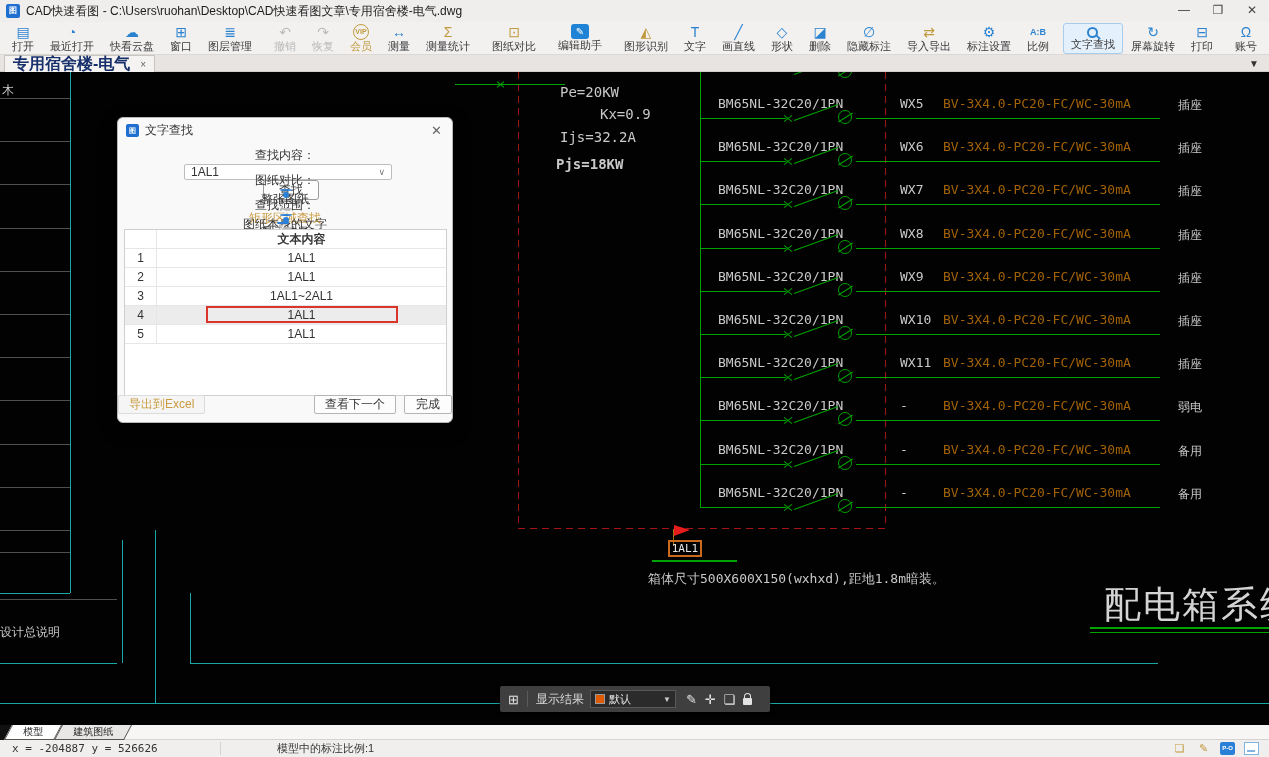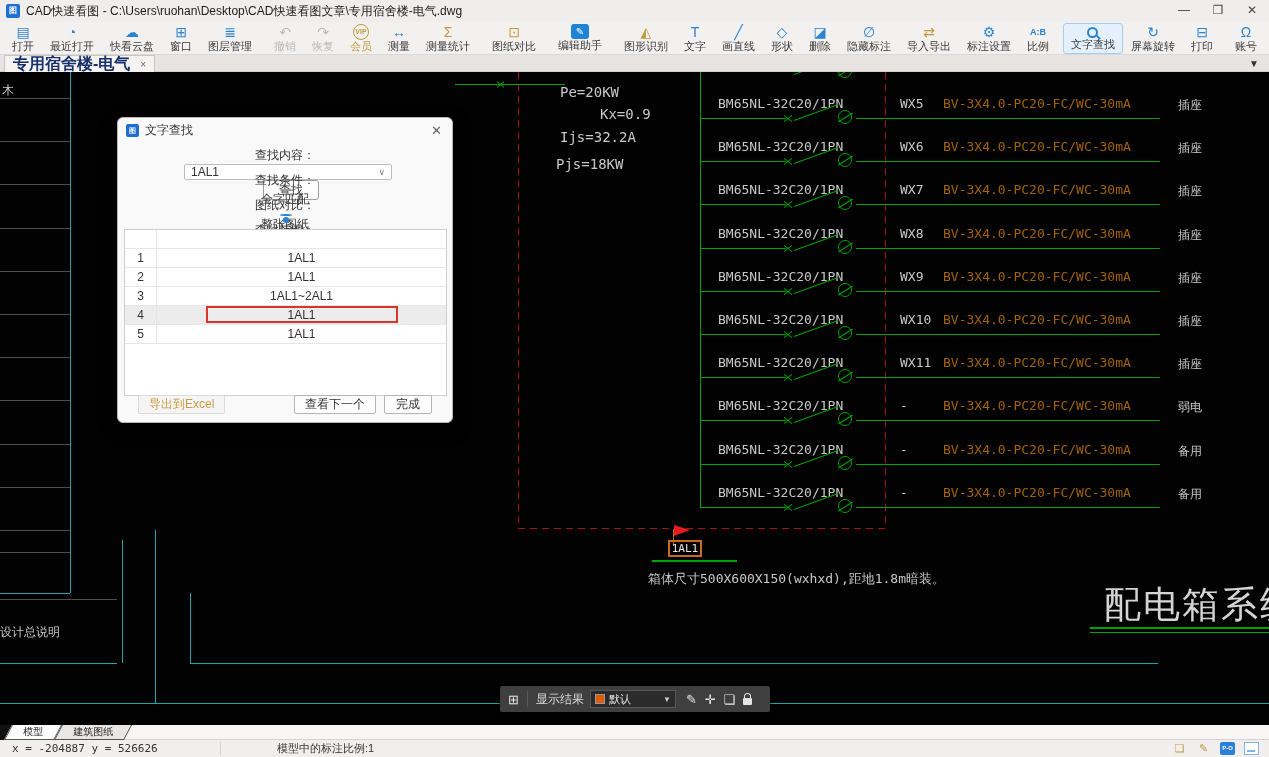--- a/index.html
+++ b/index.html
@@ -124,21 +124,21 @@
     background:#f1f1f1; border-radius:2px; padding:0 6px; line-height:17px; }
   #results-table { position:absolute; left:6px; top:111px; width:323px; height:167px;
     background:#fff; border:1px solid #cfcfcf; overflow:hidden; }
   .tr { display:flex; height:19px; line-height:18px; border-bottom:1px solid #e6e6e6; }
   .tr .c1 { width:32px; text-align:center; border-right:1px solid #e6e6e6; }
   .tr .c2 { flex:1; text-align:center; position:relative; }
   .tr.head { font-weight:bold; }
   .tr.selected { background:#ececec; }
   .redbox { position:absolute; left:50%; top:0; transform:translateX(-50%);
     width:192px; height:17px; border:2px solid #d9352a; }
-  #dlg-footer { position:absolute; left:0; bottom:8px; width:100%; padding:0 20px;
+  #dlg-footer { position:absolute; left:0; bottom:8px; width:100%; padding:0 0;
     display:flex; align-items:center; }
   .dlg-btn { height:19px; border:1px solid #b5b5b5; background:#fdfdfd;
     border-radius:2px; padding:0 10px; line-height:17px; text-align:center; }
   #export-btn { border-color:#dcdcdc; background:#f5f5f5; }
   #next-btn { margin-left:auto; }
   #done-btn { margin-left:8px; width:48px; }
 
   
   #anno-bar { position:absolute; left:500px; top:686px; width:270px; height:26px;
     background:#3f3f3f; border-radius:2px; display:flex; align-items:center;
@@ -355,21 +355,21 @@
   <div class="red-dash-v" style="left:885px; top:0; height:456px;"></div>
   <div class="red-dash-h" style="left:518px; top:456px; width:368px;"></div>
 
   <div class="greenline" style="left:455px; top:12px; width:110px; height:1px;"></div>
   <div class="greenline" style="left:496px; top:12px; width:9px; height:1px; transform:rotate(40deg);"></div>
   <div class="greenline" style="left:496px; top:12px; width:9px; height:1px; transform:rotate(-40deg);"></div>
 
   <span class="cad-text" style="left:560px; top:12px; font-size:14px;">Pe=20KW</span>
   <span class="cad-text" style="left:567px; top:34px; font-size:14px;margin-left:33px;">Kx=0.9</span>
   <span class="cad-text" style="left:560px; top:57px; font-size:14px;">Ijs=32.2A</span>
-  <span class="cad-text" style="left:556px; top:84px; font-size:14px;">Pjs=18KW</span>
+  <span class="cad-text" style="left:556px; top:84px; font-size:14px;font-weight:bold;">Pjs=18KW</span>
 
   <div class="greenline" style="left:700px; top:0; width:1px; height:435px;"></div>
 
   <div class="sw-diag" style="left:794px; top:2px;"></div>
   <div class="sw-circ" style="left:838px; top:-8px;"></div>
 
   <div class="circuit-row" style="top: 24px;">
       <span class="breaker-label">BM65NL-32C20/1PN</span>
       <span class="wx-label">WX5</span>
       <span class="cable-label">BV-3X4.0-PC20-FC/WC-30mA</span>
@@ -510,25 +510,20 @@
 
   <div class="dlg-row">
     <span class="dlg-lbl">查找内容：</span>
     <div id="search-combo">
       <span>1AL1</span>
       <span class="chev">∨</span>
     </div>
     <div id="find-btn">查找</div>
   </div>
 
-  <div class="dlg-row">
-    <span class="dlg-lbl">查找条件：</span>
-    <span class="cb"></span>
-    <span>全字匹配</span>
-  </div>
 
   <div class="dlg-row">
     <span class="dlg-lbl">图纸对比：</span>
     <span class="radio on"></span>
     <span>整张图纸</span>
     <span class="radio dis"></span>
     <span class="tan">矩形区域查找</span>
     <span class="radio dis"></span>
     <span class="tan">异形区域查找</span>
     <span id="select-area-btn" class="tan">⊡ 选择区域</span>
@@ -546,20 +541,21 @@
     <span class="cb on" style="margin-left:0;"></span>
     <span>显示结果</span>
     <span style="margin-left:6px;">（找到5个）</span>
     <span class="cb on" style="margin-left:auto;"></span>
     <span>标记所有结果</span>
   </div>
 
   <div id="results-table">
     <div class="tr head">
       <span class="c1"></span>
+      <span class="c2">文本内容</span>
     </div>
     <div class="tr">
         <span class="c1">1</span>
         <span class="c2">1AL1</span>
       </div>
       <div class="tr">
         <span class="c1">2</span>
         <span class="c2">1AL1</span>
       </div>
       <div class="tr">

